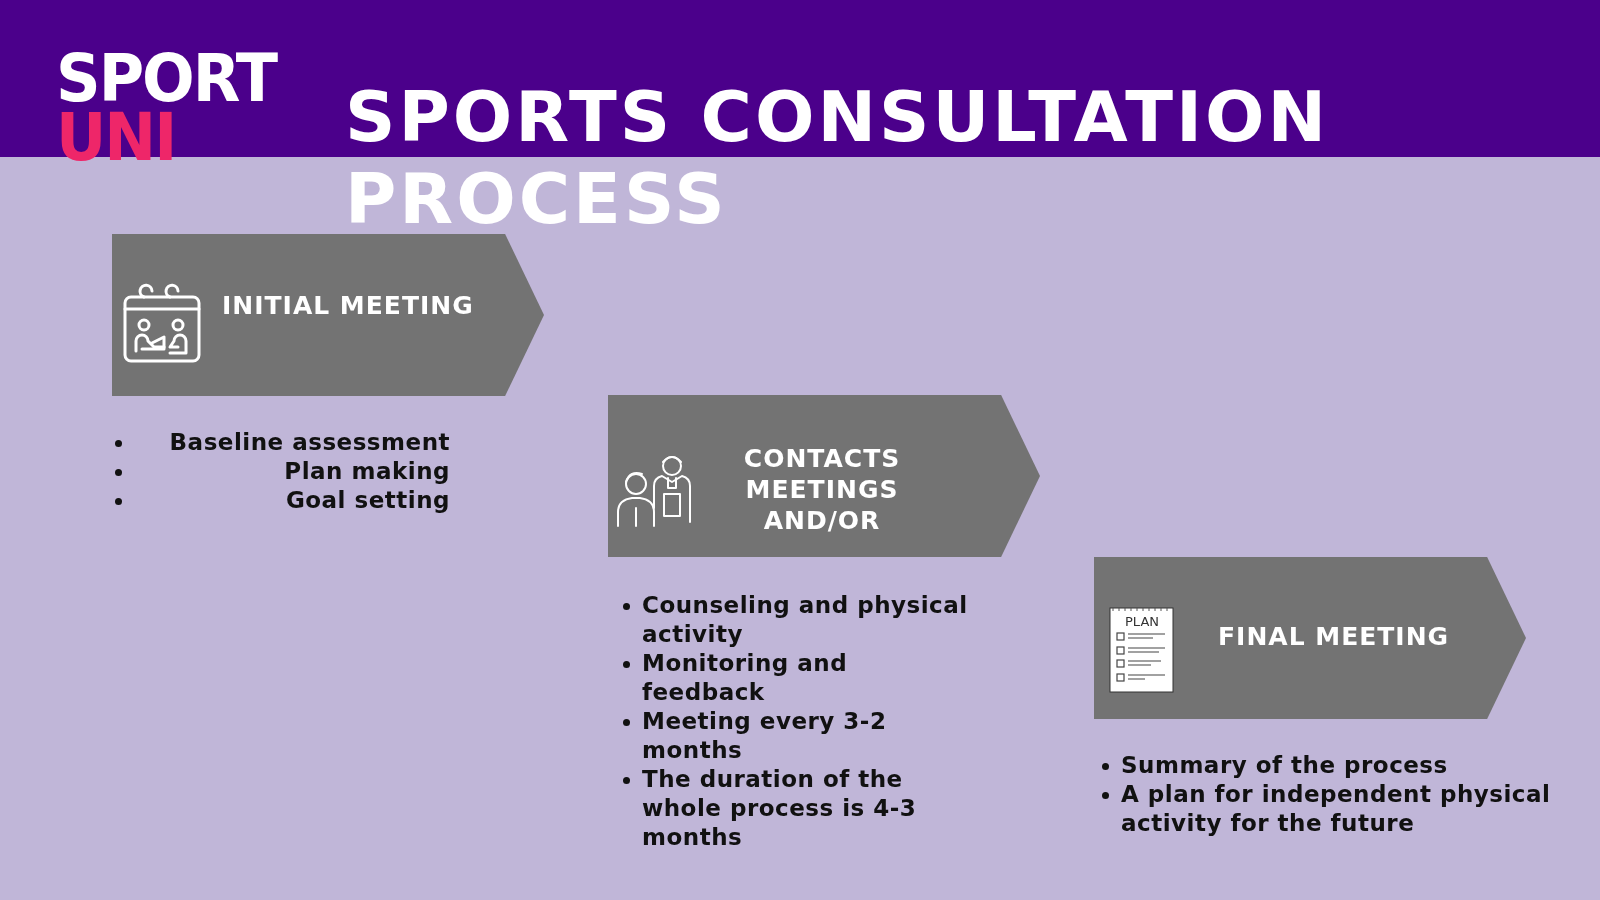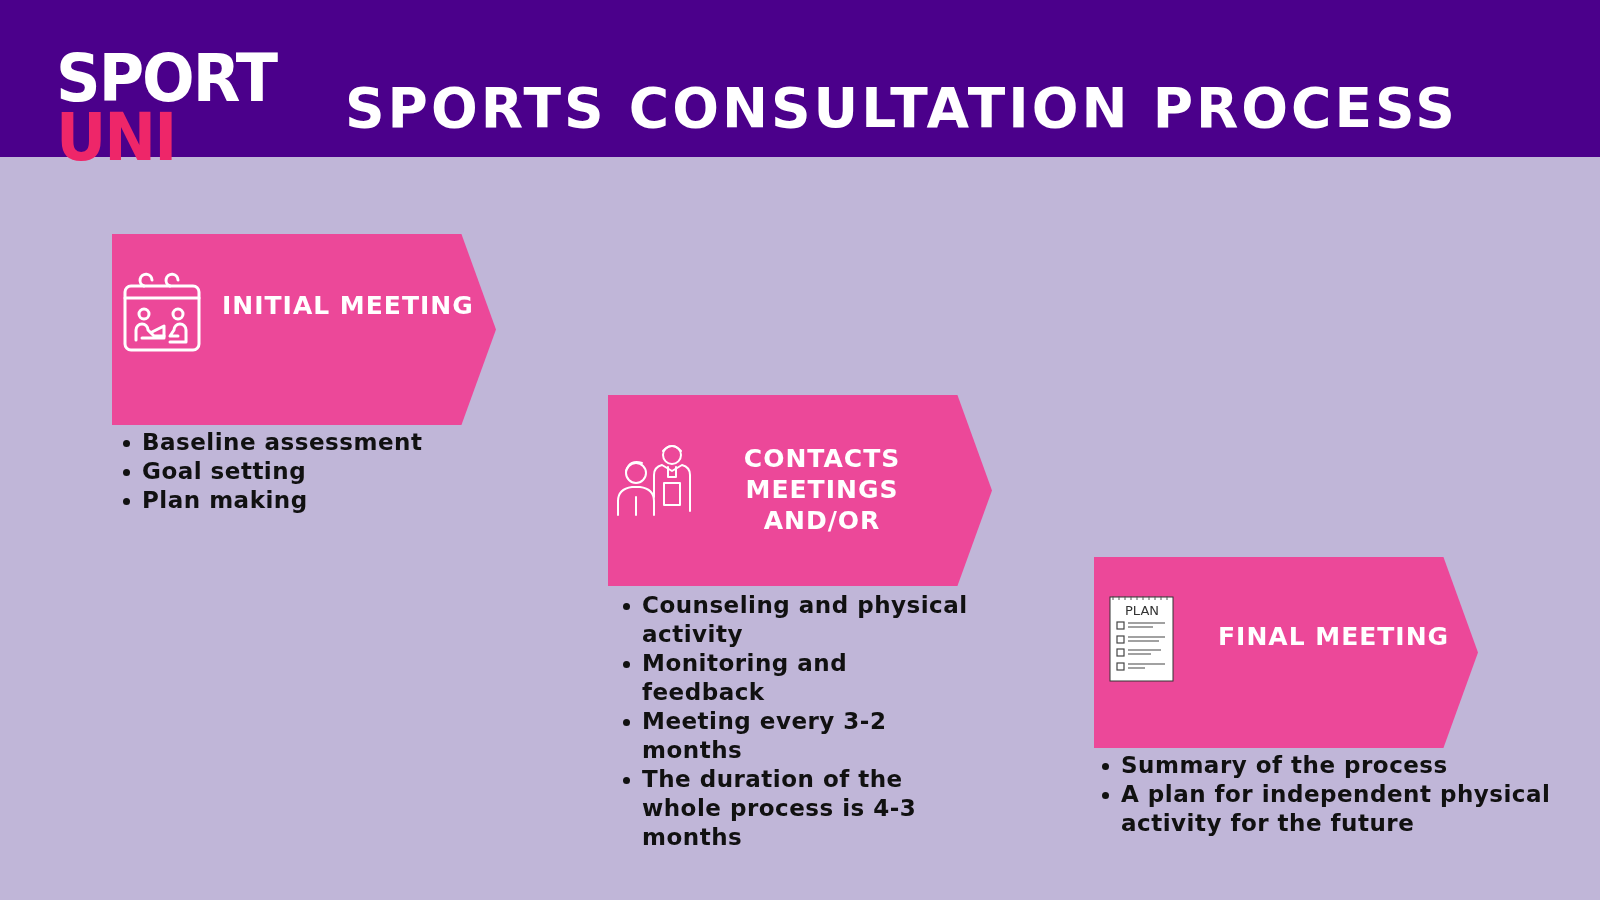--- a/index.html
+++ b/index.html
@@ -3,25 +3,25 @@
 <meta charset="utf-8">
 <style>
   html, body { margin:0; padding:0; }
   body { width:1600px; height:900px; background:#c0b6d8; position:relative; overflow:hidden;
          font-family:"DejaVu Sans", sans-serif; }
   .header { position:absolute; left:0; top:0; width:1600px; height:157px; background:#4b008b; }
   .logo { position:absolute; left:56px; top:50px; font-family:"DejaVu Sans", sans-serif; font-weight:bold;
           line-height:0.95; letter-spacing:-2px; }
   .logo .l1 { color:#ffffff; font-size:62px; display:block; transform:scaleY(1.05); }
   .logo .l2 { color:#ee2669; font-size:62px; display:block; transform:scaleY(1.05); }
-  .title { position:absolute; left:345px; top:76px; color:#ffffff; font-weight:bold; font-size:55px;
+  .title { position:absolute; left:345px; top:76px; color:#ffffff; font-weight:bold; font-size:70px;
            letter-spacing:3px; font-family:"DejaVu Sans", sans-serif; }
-  .step { position:absolute; height:191px; background:#ec4899;
-          clip-path:polygon(0 0, 91% 0, 100% 50%, 91% 100%, 0 100%); }
-  .step .icon { position:absolute; }
+  .step { position:absolute; height:162px; background:#737373;
+          clip-path:polygon(0 0, 91% 0, 100% 50%, 91% 100%, 0 100%);padding-left:48px; }
+  .step .icon { position:absolute;margin-top:11px; }
   .step .label { position:absolute; color:#ffffff; font-weight:bold; font-size:25px; letter-spacing:1px;
                  text-align:center; line-height:31px; }
   .bullets { position:absolute; margin:0; padding:0; list-style:none; color:#111; font-weight:bold;
              font-size:23px; line-height:29px; letter-spacing:0.5px; }
   .bullets li { position:relative; padding-left:24px; }
   .bullets li::before { content:""; position:absolute; left:5px; top:12px; width:7px; height:7px;
                         border-radius:50%; background:#111; }
 </style>
 </head>
 <body>
@@ -43,24 +43,24 @@
       <path d="M48 14 a6 6 0 1 1 8 -6"></path>
       <circle cx="22" cy="42" r="5"></circle>
       <path d="M14 68 v-10 a6 6 0 0 1 12 0 l6 6 h10"></path>
       <path d="M30 60 l12 -6 v12 h-22"></path>
       <circle cx="56" cy="42" r="5"></circle>
       <path d="M48 70 h16 v-12 a6 6 0 0 0 -12 0 l-4 6 h8"></path>
     </svg>
   </span>
   <span class="label" style="left:110px; top:56px;">INITIAL MEETING</span>
 </div>
-<ul class="bullets" style="left:118px; top:428px; width:340px;">
+<ul class="bullets" style="left:110px; top:428px; width:340px;text-align:right;">
   <li>Baseline assessment</li>
+  <li>Plan making</li>
   <li>Goal setting</li>
-  <li>Plan making</li>
 </ul>
 
 <div class="step" style="left:608px; top:395px; width:384px;">
   <span class="icon" style="left:6px; top:42px;">
     <svg width="80" height="80" viewBox="0 0 80 80" fill="none" stroke="#fff" stroke-width="2" stroke-linecap="round" stroke-linejoin="round">
       <circle cx="58" cy="18" r="9"></circle>
       <path d="M49 14 q9 -10 18 0"></path>
       <path d="M40 60 v-22 q0 -8 8 -10 l10 6 l10 -6 q8 2 8 10 v36"></path>
       <path d="M54 30 v10 h8 v-10"></path>
       <rect x="50" y="46" width="16" height="22"></rect>

